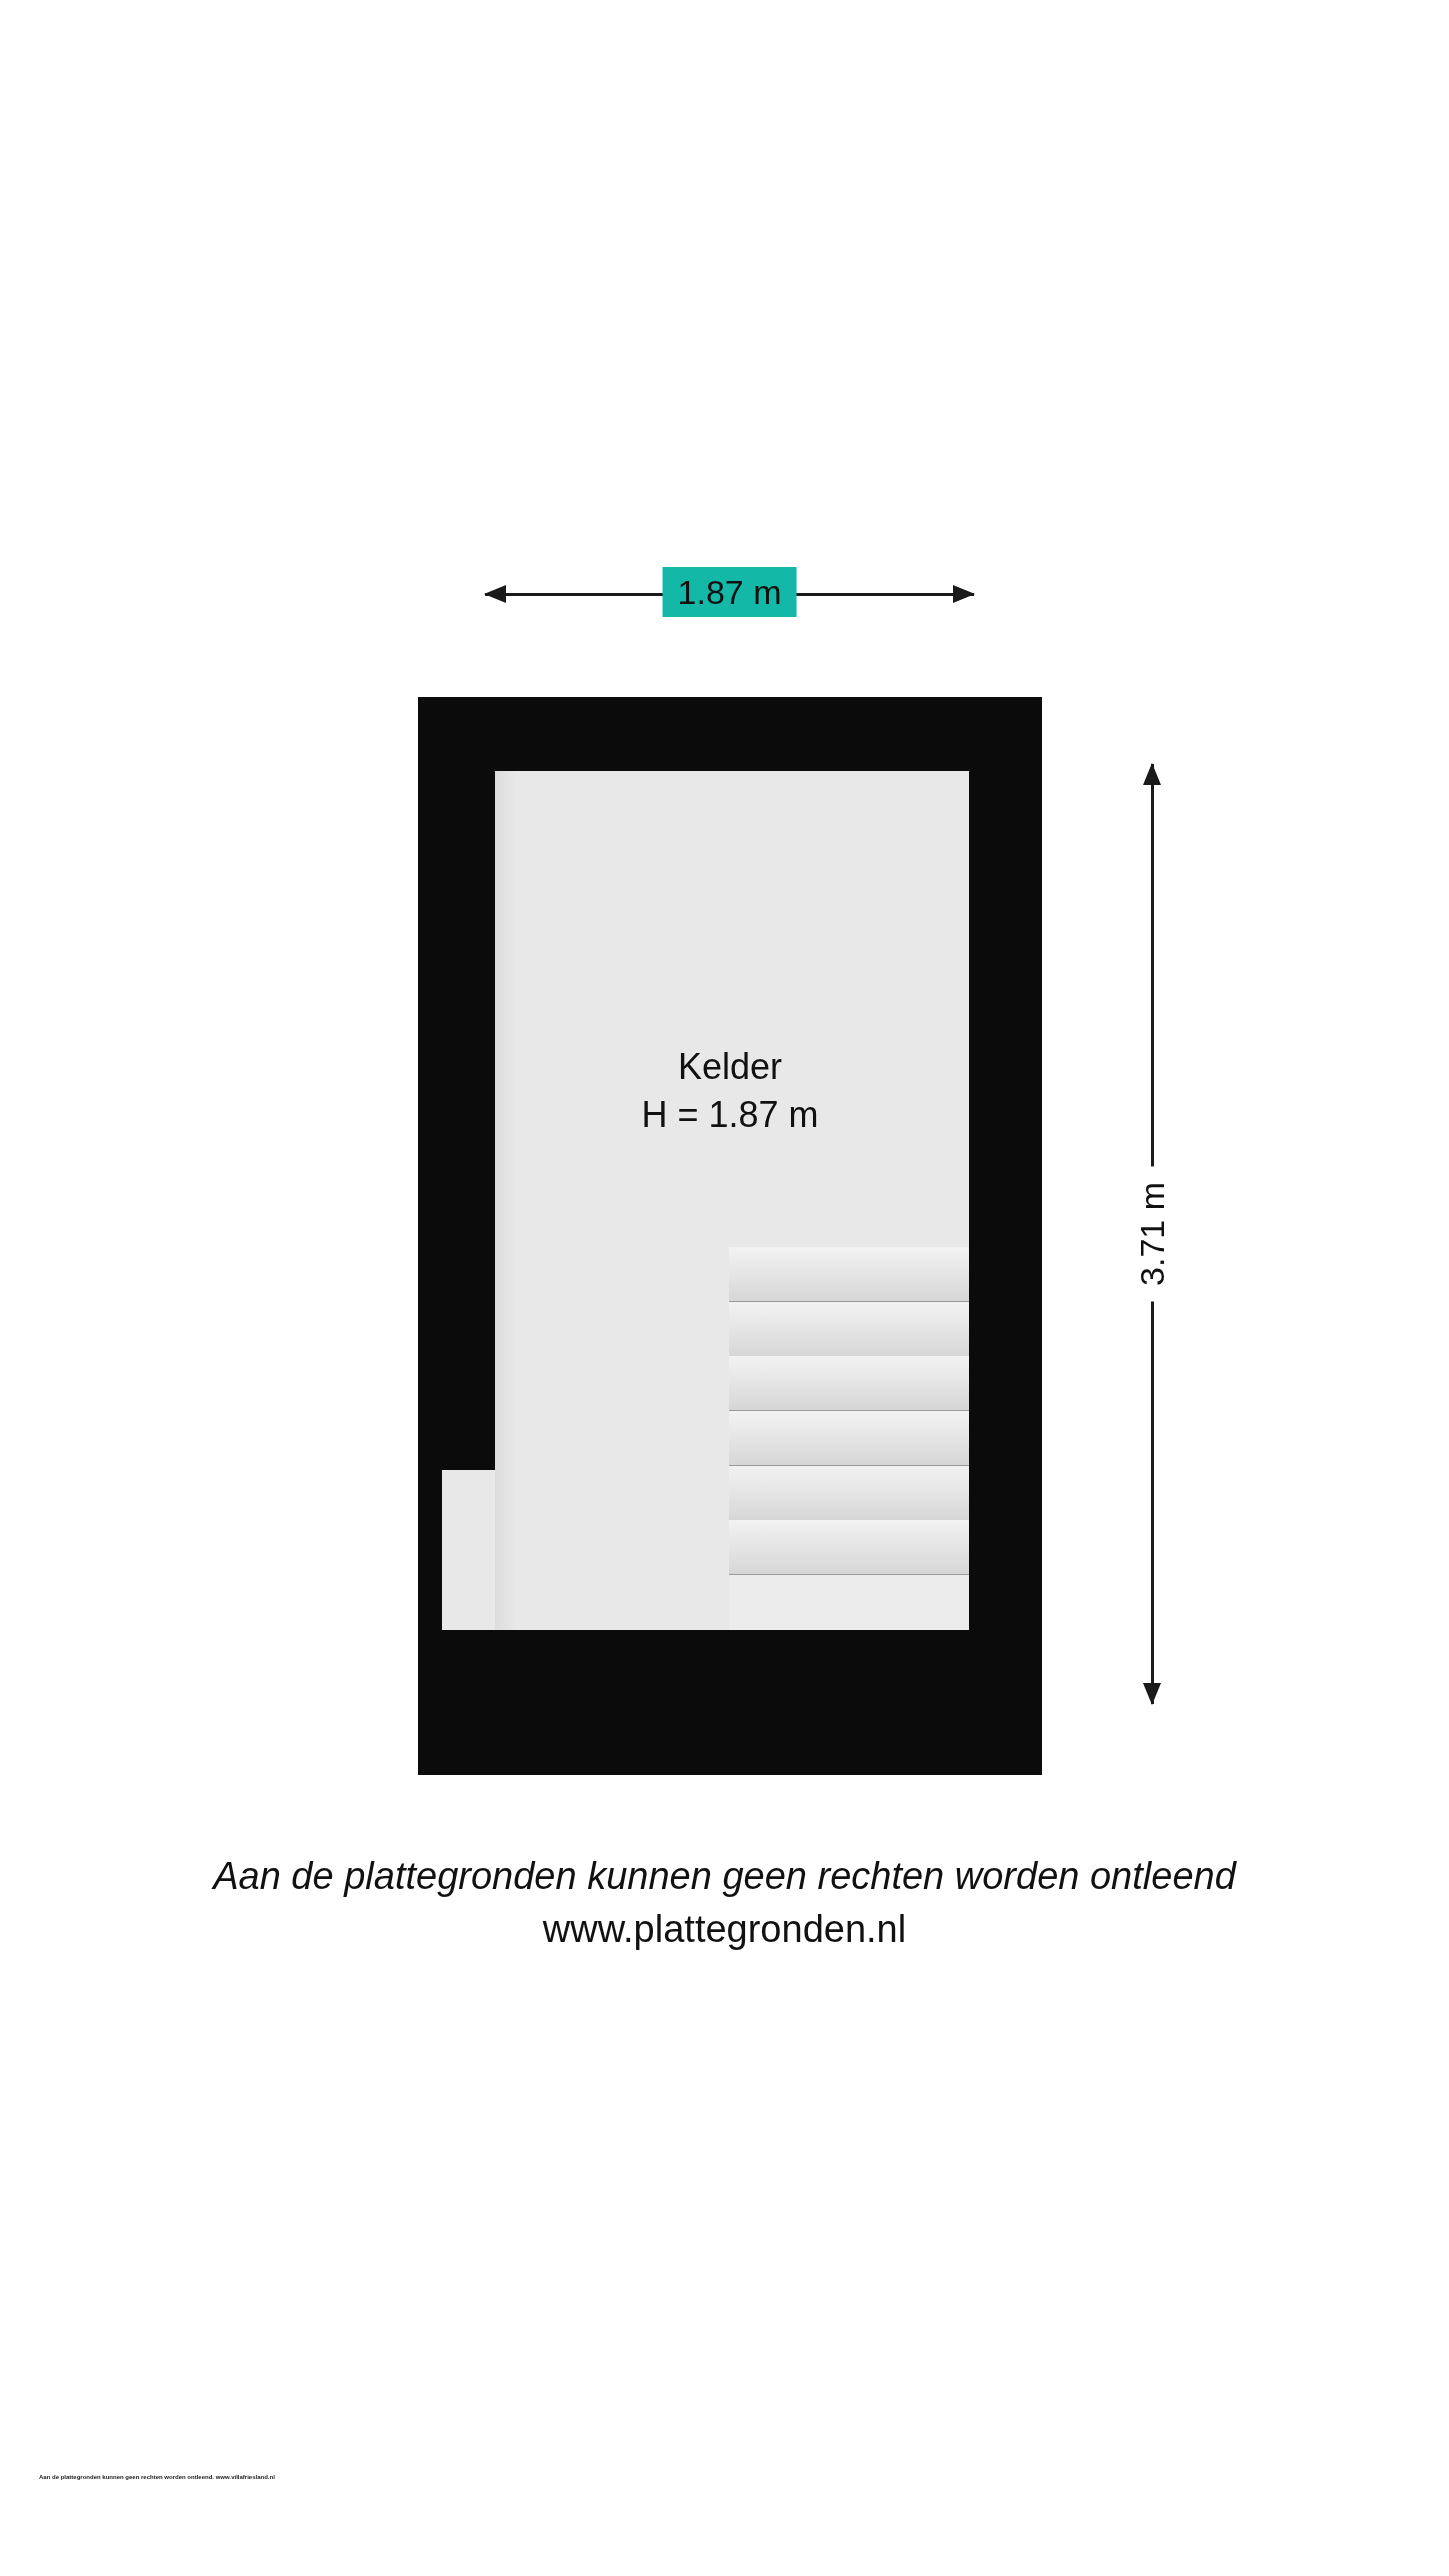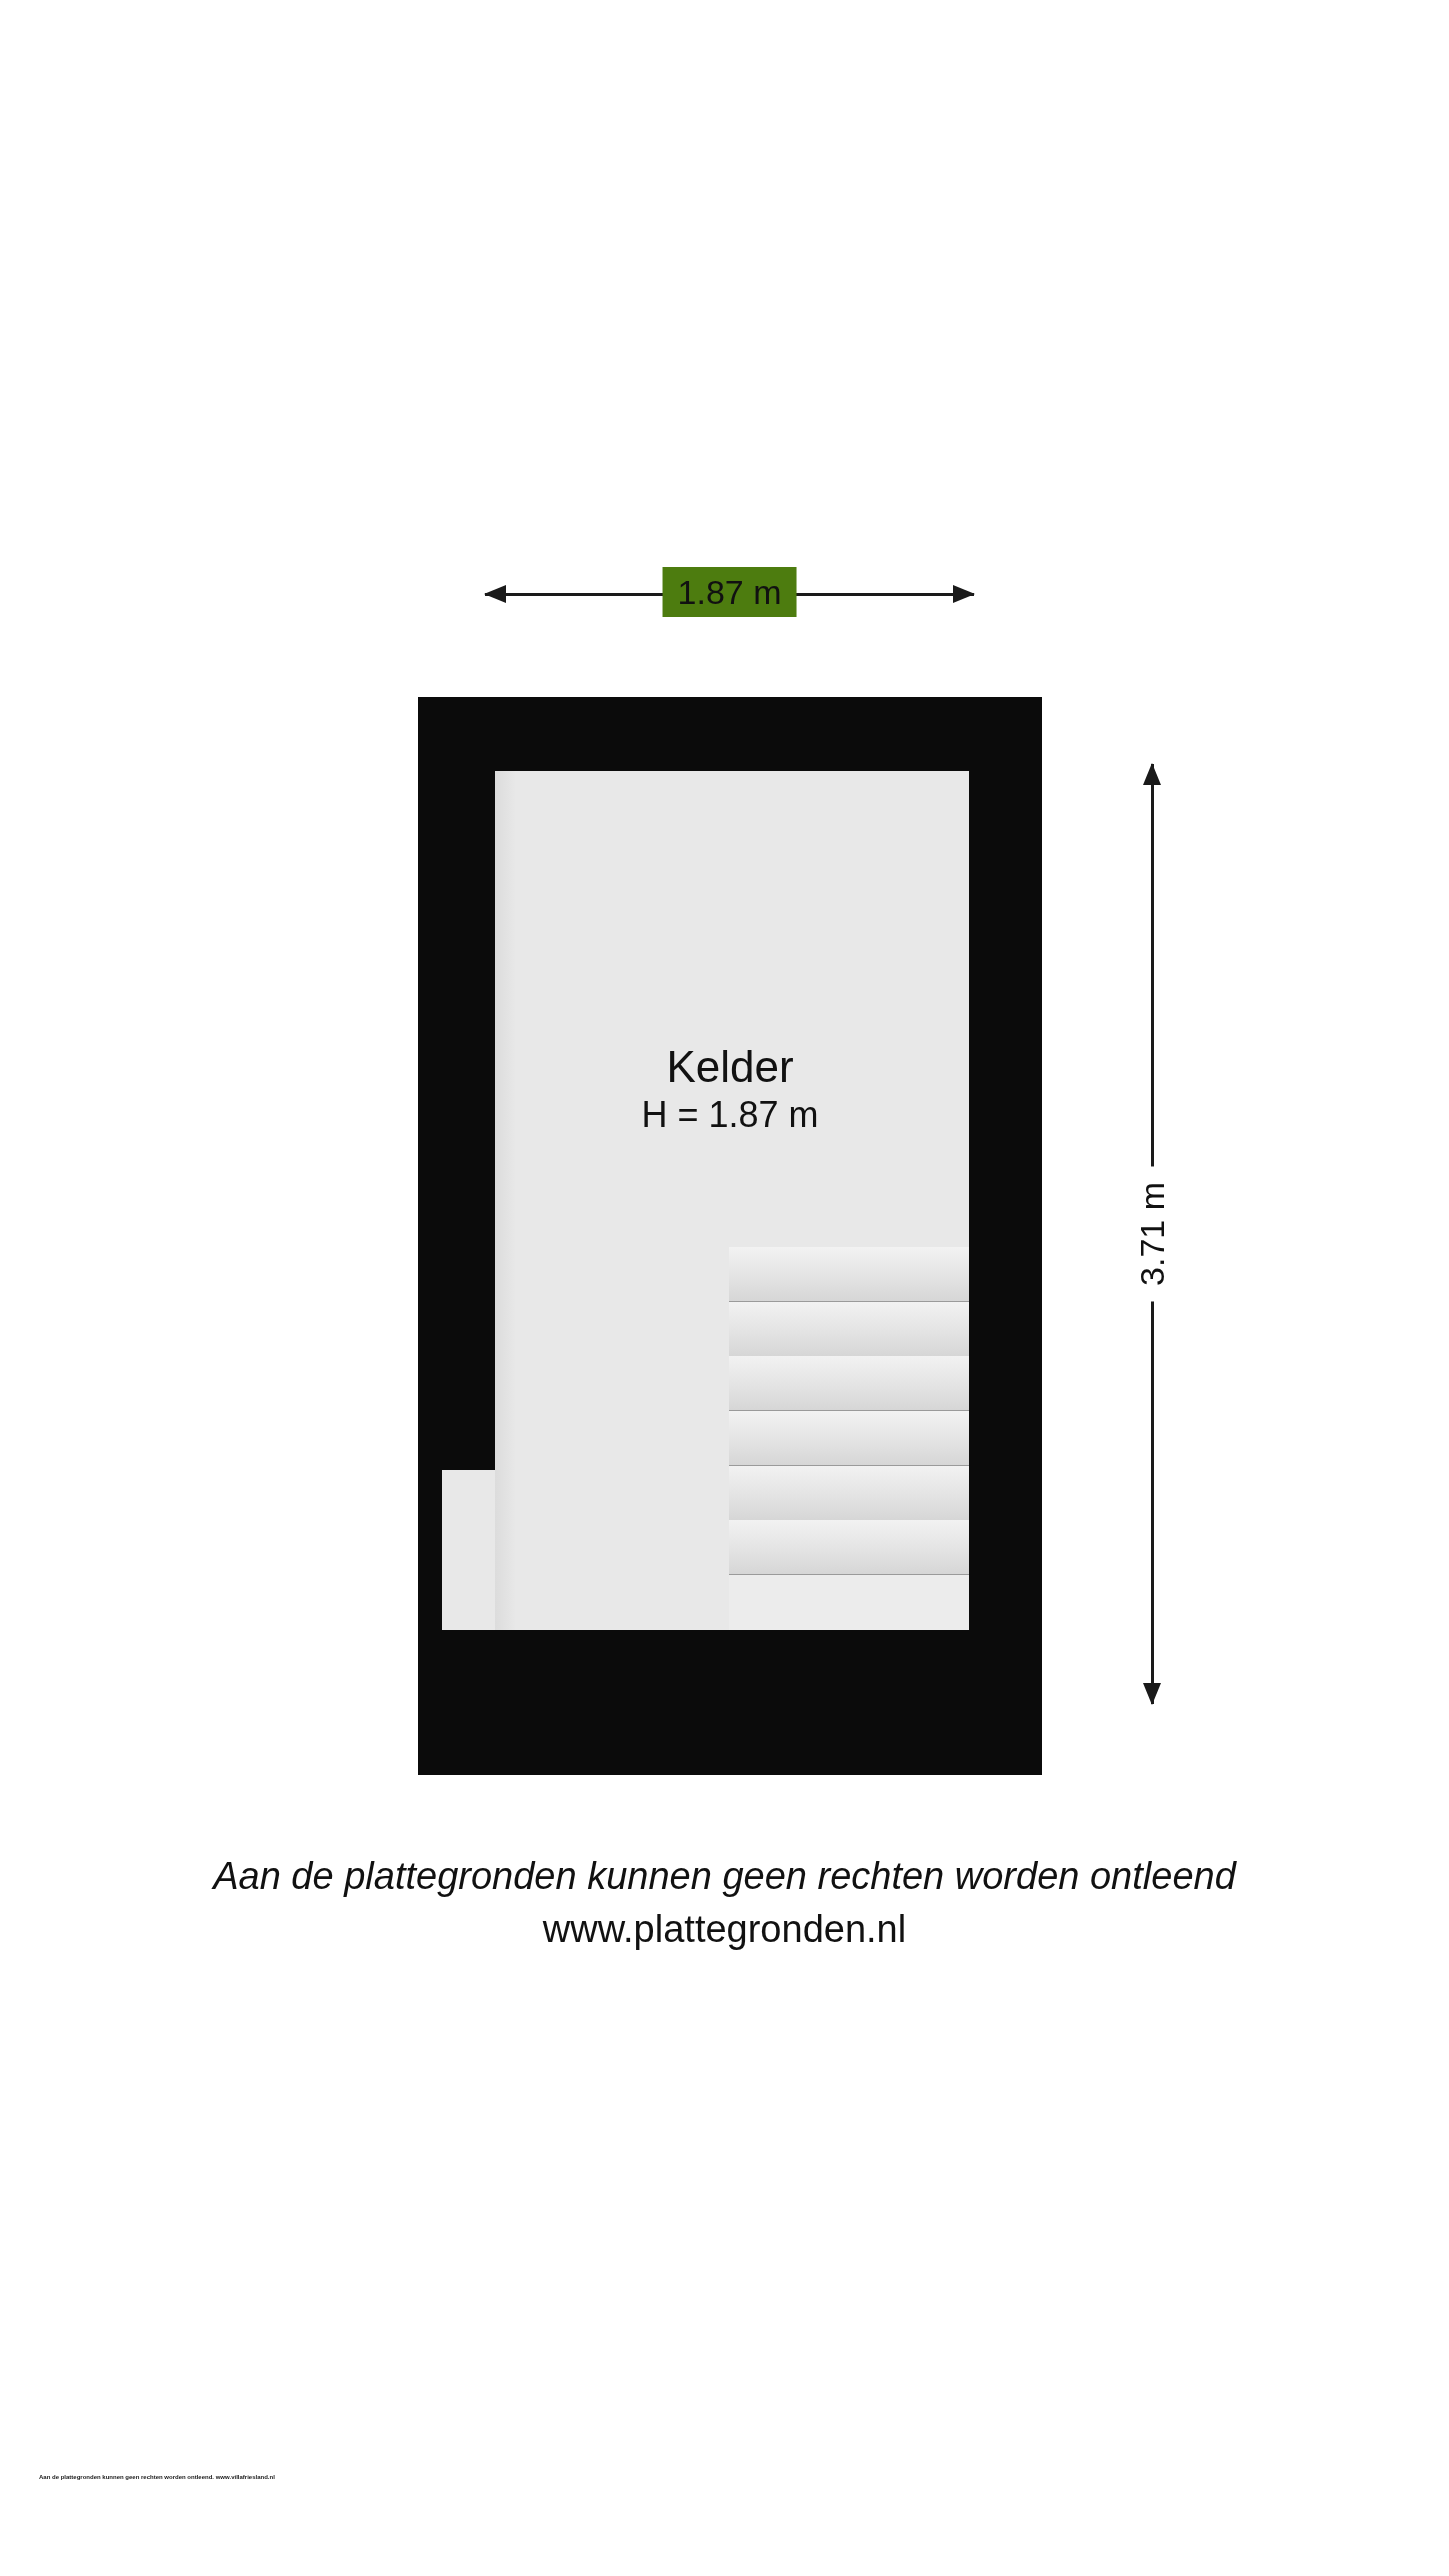--- a/index.html
+++ b/index.html
@@ -39,21 +39,21 @@
     top: 26px;
     width: 489px;
     height: 2.6px;
     background: #1a1a1a;
   }
   .dim-top .dim-label {
     position: absolute;
     left: 50%;
     top: 0px;
     transform: translateX(-50%);
-    background: #4d7c0f;
+    background: #14b8a6;
     padding: 0 15.5px;
     font-size: 34px;
     line-height: 50px;
     color: #111111;
     white-space: nowrap;
   }
   .arrow-left, .arrow-right {
     position: absolute;
     top: 27px;
     width: 0;
@@ -187,21 +187,21 @@
   
   #room-label {
     position: absolute;
     left: 418px;
     top: 1043px;
     width: 624px;
     text-align: center;
     color: #111111;
   }
   #room-label .room-name {
-    font-size: 44px;
+    font-size: 36px;
     line-height: 48px;
   }
   #room-label .room-height {
     font-size: 36px;
     line-height: 48px;
   }
 
   
   #footer {
     position: absolute;

